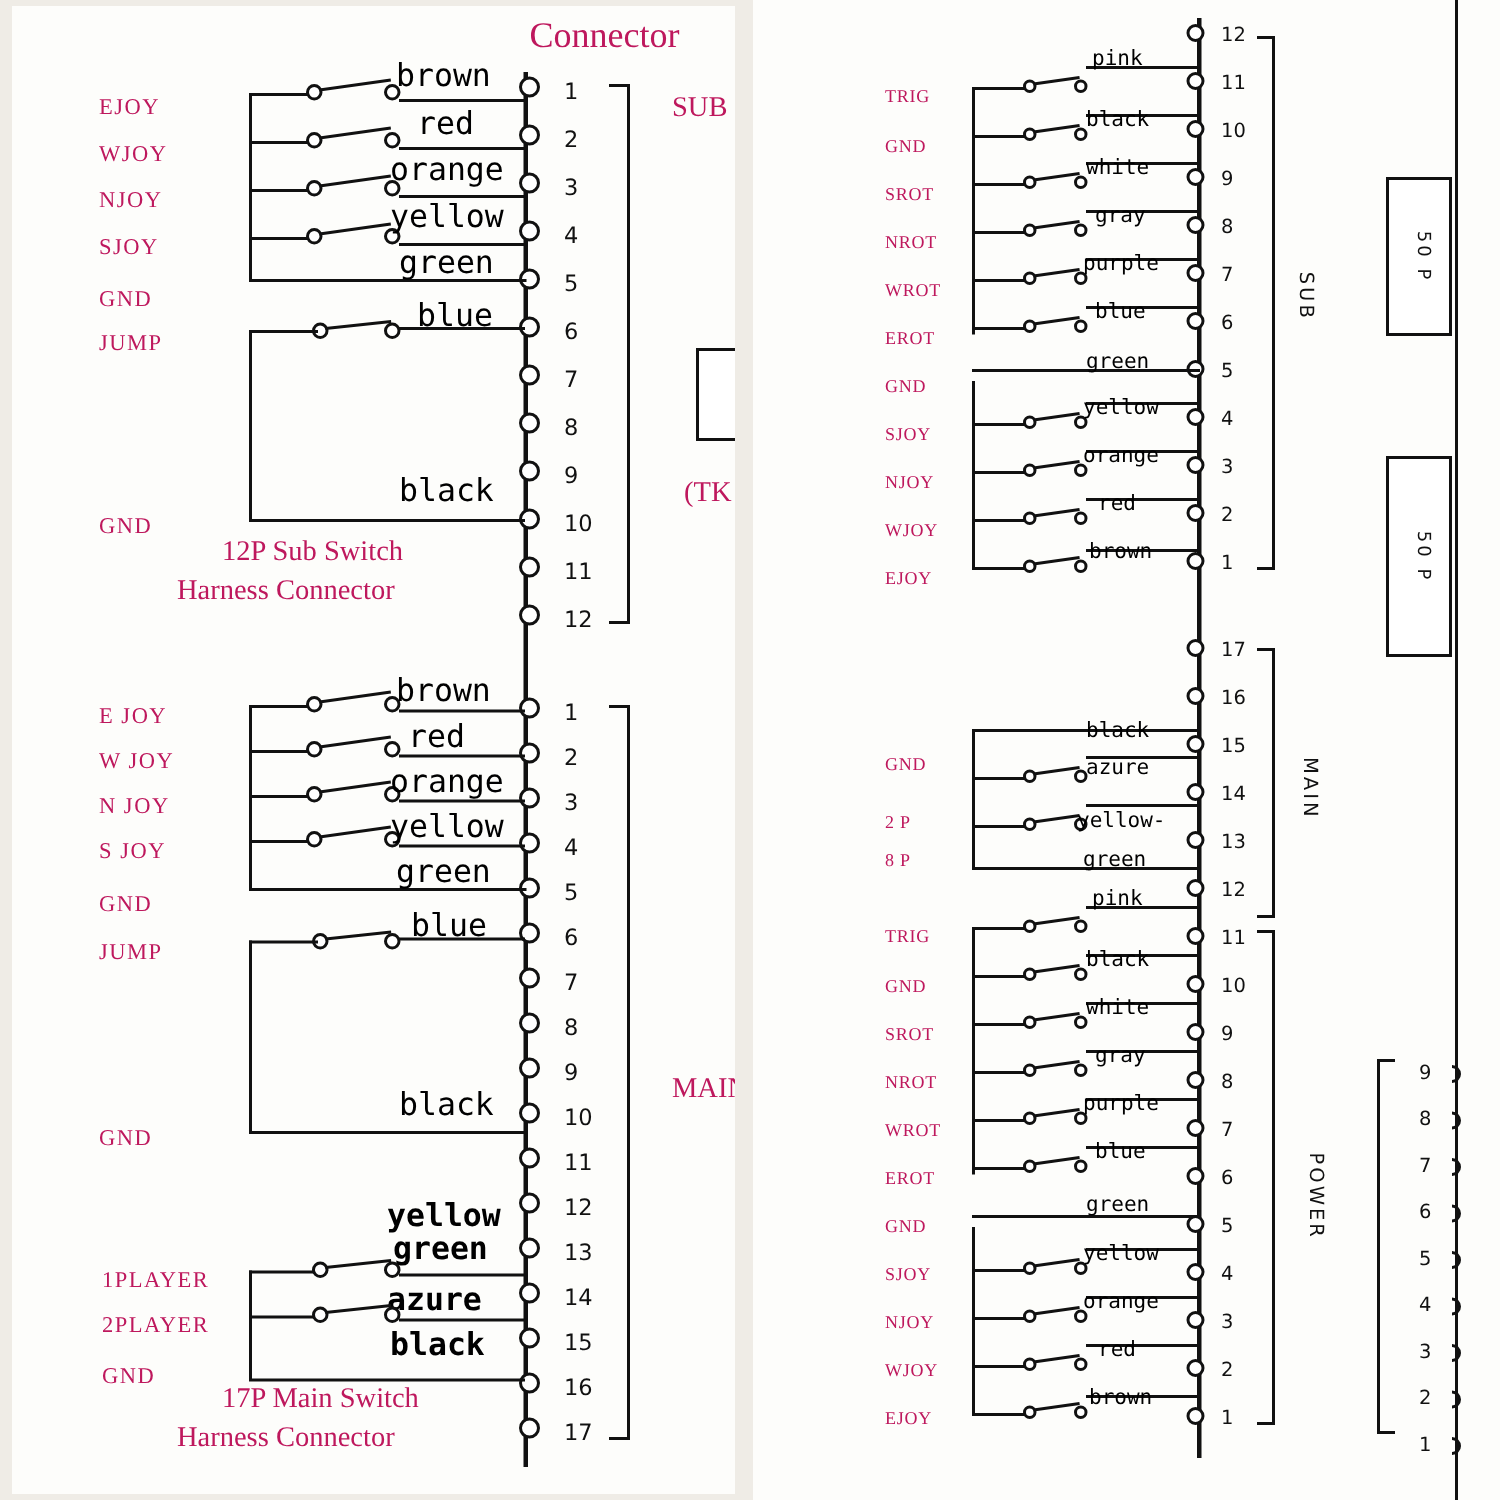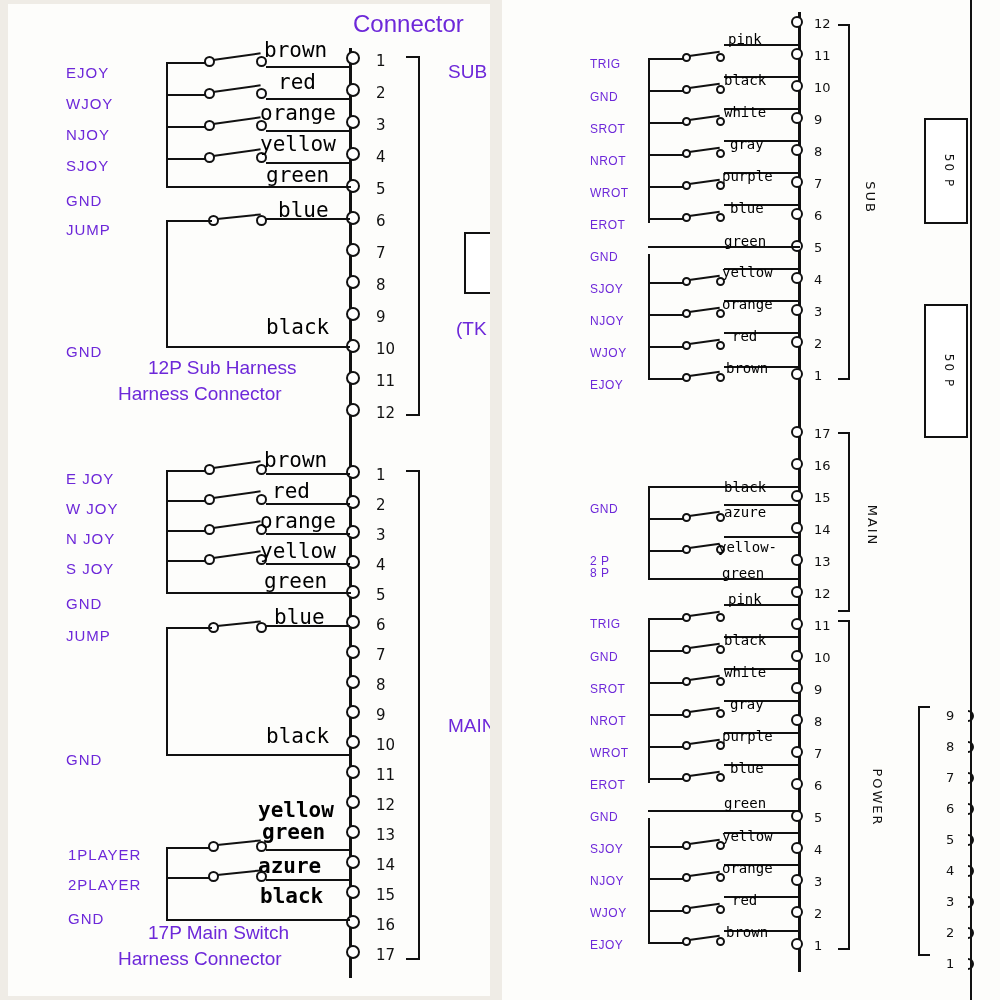--- a/index.html
+++ b/index.html
@@ -18,22 +18,22 @@
     background:#fdfdfb;
     overflow:hidden;
   }
   #panel-left{left:8px;top:4px;width:482px;height:992px;}
   #panel-right{left:502px;top:0px;width:472px;height:1000px;}
   #panel-far-right{left:968px;top:0px;width:32px;height:1000px;background:#fdfdfb;}
 
   
   .lbl{
     position:absolute;
-    font-family:Liberation Sans, sans-serif;
-    color:#6d28d9;
+    font-family:Liberation Serif, serif;
+    color:#be185d;
     white-space:nowrap;
     line-height:1;
   }
   .wire{
     position:absolute;
     font-family:"DejaVu Sans Mono","Liberation Mono",monospace;
     color:#000;
     white-space:nowrap;
     line-height:1;
   }
@@ -190,21 +190,21 @@
     <div class="hline" style="left:158px;top:342px;width:184px;"></div>
 
     <div class="wire l-wire" style="left:256px;top:36px;">brown</div>
     <div class="wire l-wire" style="left:270px;top:68px;">red</div>
     <div class="wire l-wire" style="left:252px;top:99px;">orange</div>
     <div class="wire l-wire" style="left:252px;top:130px;">yellow</div>
     <div class="wire l-wire" style="left:258px;top:161px;">green</div>
     <div class="wire l-wire" style="left:270px;top:196px;">blue</div>
     <div class="wire l-wire" style="left:258px;top:313px;">black</div>
 
-    <div class="lbl l-cap" style="left:140px;top:354px;">12P Sub Harness</div>
+    <div class="lbl l-cap" style="left:140px;top:354px;">12P Sub Switch</div>
     <div class="lbl l-cap" style="left:110px;top:380px;">Harness Connector</div>
 
     <div class="pin" style="left:338px;top:461px;"></div>
     <div class="pin" style="left:338px;top:491px;"></div>
     <div class="pin" style="left:338px;top:521px;"></div>
     <div class="pin" style="left:338px;top:551px;"></div>
     <div class="pin" style="left:338px;top:581px;"></div>
     <div class="pin" style="left:338px;top:611px;"></div>
     <div class="pin" style="left:338px;top:641px;"></div>
     <div class="pin" style="left:338px;top:671px;"></div>
@@ -472,21 +472,21 @@
     <div class="pinnum r-pin" style="left:312px;top:874px;">3</div>
     <div class="pinnum r-pin" style="left:312px;top:906px;">2</div>
     <div class="pinnum r-pin" style="left:312px;top:938px;">1</div>
 
     <div class="bracket" style="left:336px;top:432px;width:12px;height:180px;"></div>
     <div class="vtext r-vert" style="left:350px;top:518px;transform:rotate(90deg);">MAIN</div>
     <div class="bracket" style="left:336px;top:620px;width:12px;height:330px;"></div>
     <div class="vtext r-vert" style="left:346px;top:790px;transform:rotate(90deg);">POWER</div>
 
     <div class="lbl r-sig" style="left:88px;top:503px;">GND</div>
-    <div class="lbl r-sig" style="left:88px;top:555px;">2 P</div>
+    <div class="lbl r-sig" style="left:88px;top:542px;">2 P</div>
     <div class="lbl r-sig" style="left:88px;top:567px;">8 P</div>
     <div class="lbl r-sig" style="left:88px;top:618px;">TRIG</div>
     <div class="lbl r-sig" style="left:88px;top:651px;">GND</div>
     <div class="lbl r-sig" style="left:88px;top:683px;">SROT</div>
     <div class="lbl r-sig" style="left:88px;top:715px;">NROT</div>
     <div class="lbl r-sig" style="left:88px;top:747px;">WROT</div>
     <div class="lbl r-sig" style="left:88px;top:779px;">EROT</div>
     <div class="lbl r-sig" style="left:88px;top:811px;">GND</div>
     <div class="lbl r-sig" style="left:88px;top:843px;">SJOY</div>
     <div class="lbl r-sig" style="left:88px;top:875px;">NJOY</div>

